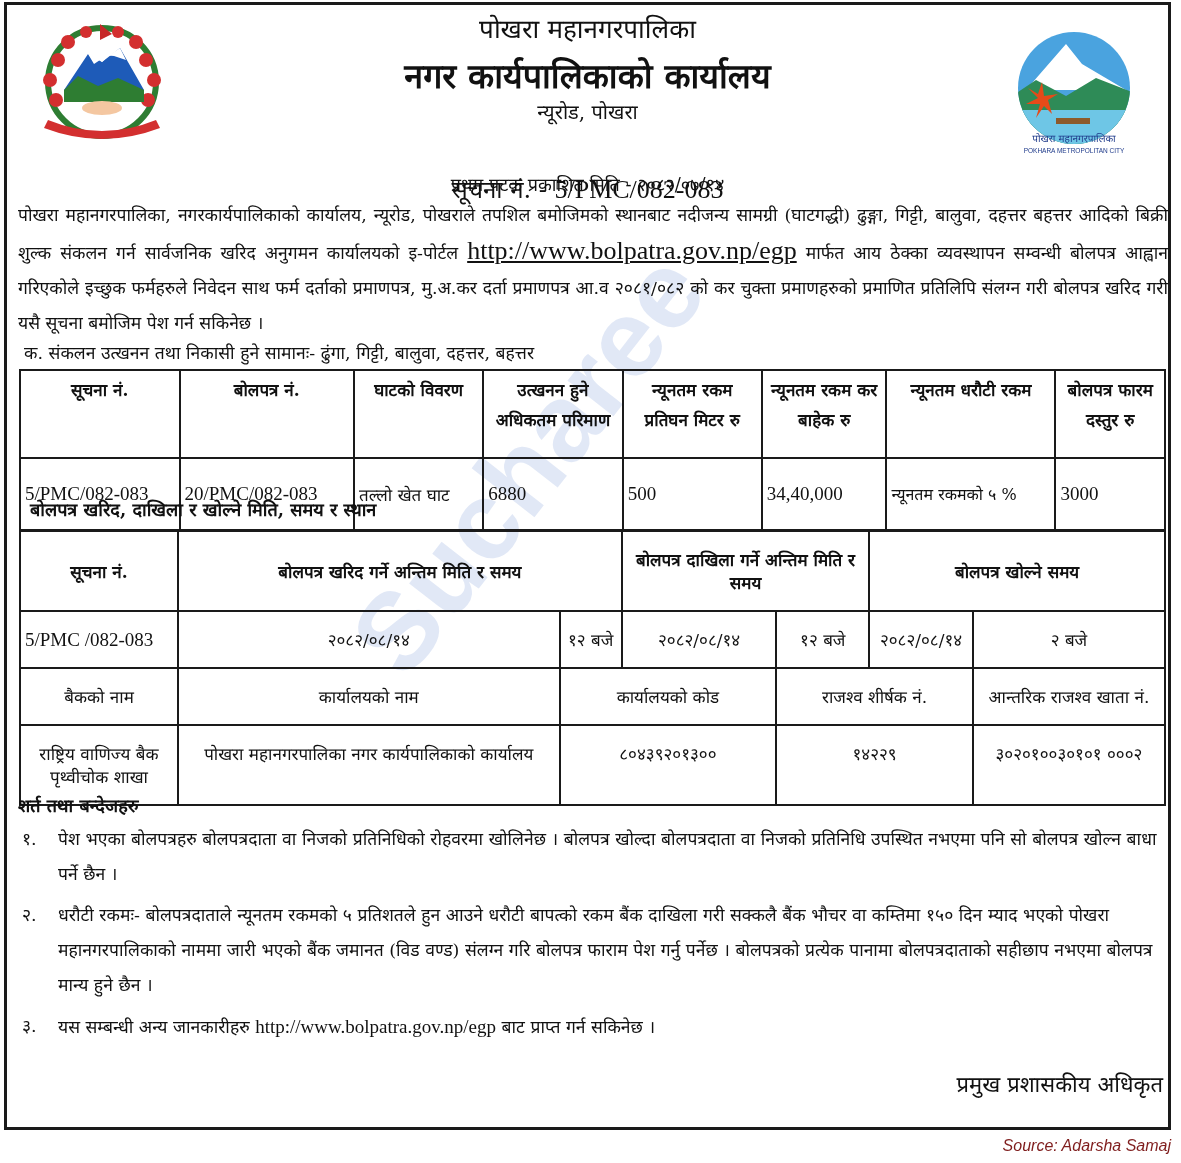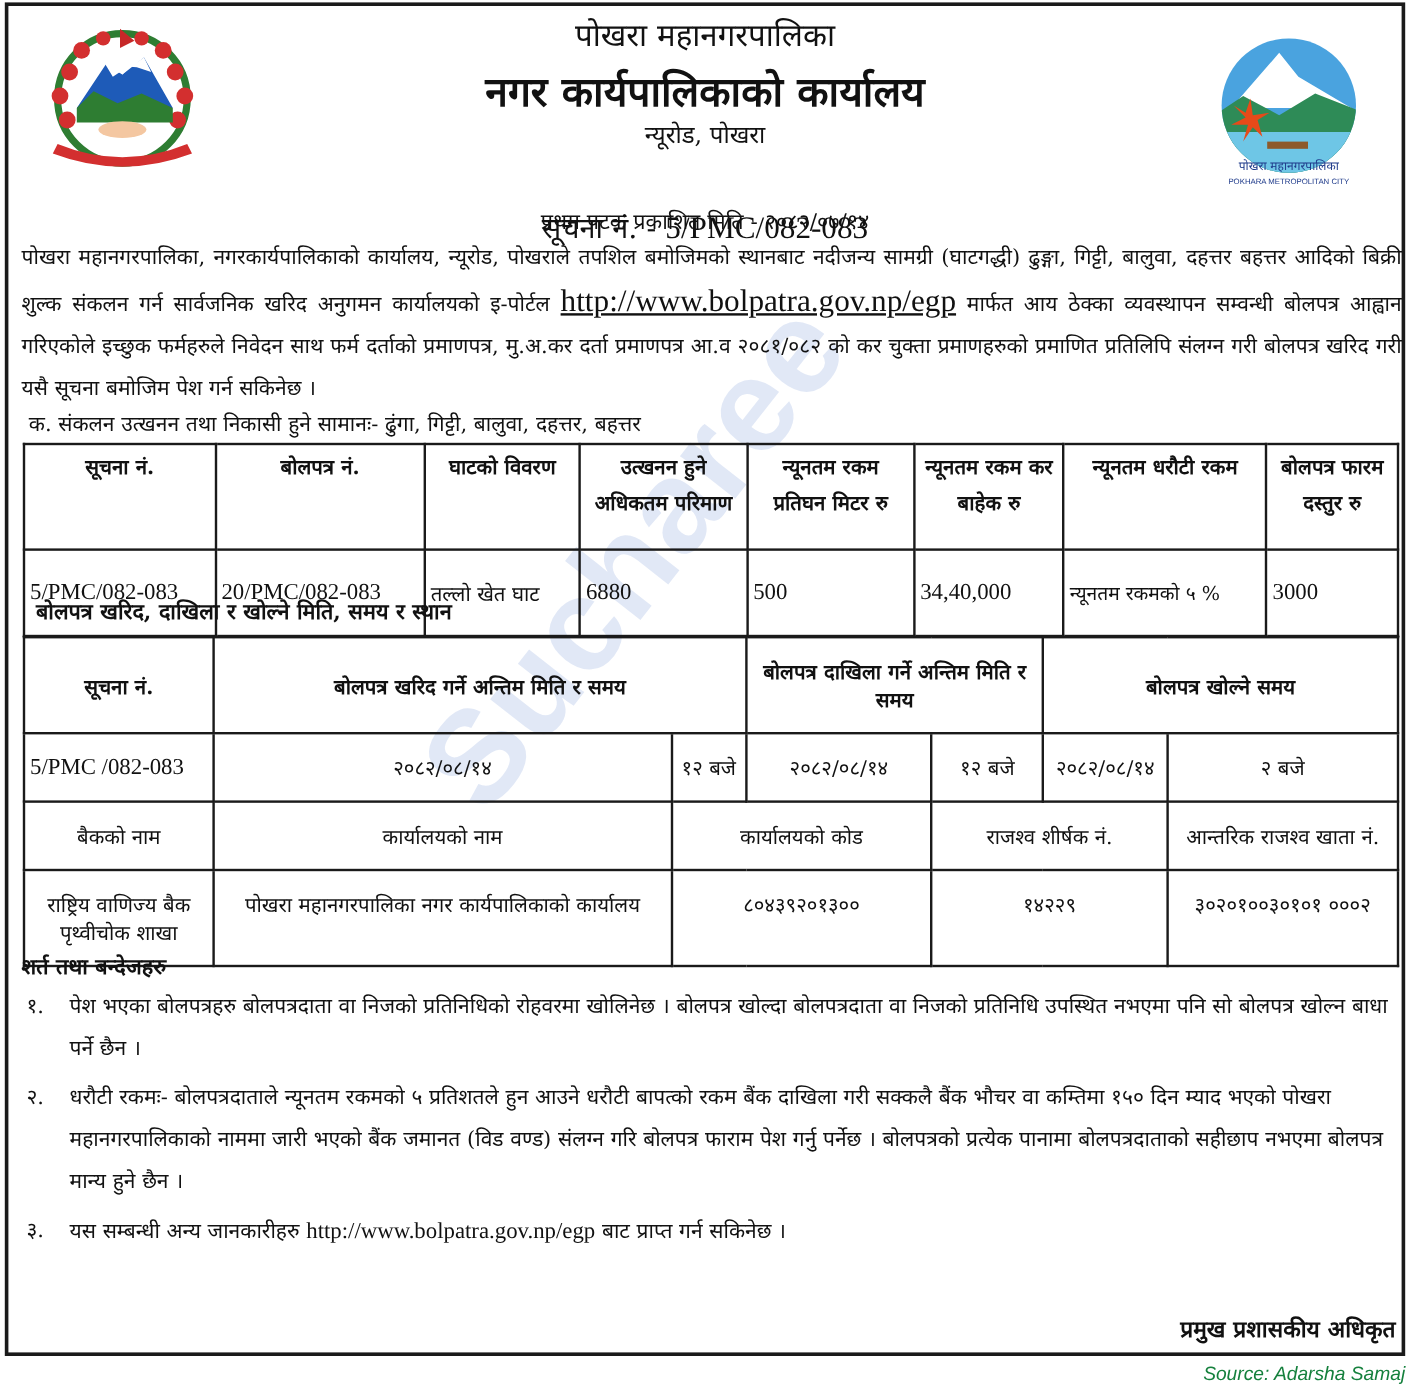--- a/index.html
+++ b/index.html
@@ -30,22 +30,22 @@
   .t2 { left:19px; top:530px; width:1147px; }
   .t2 th { text-align:center; font-size:17px; }
   .t2 td { text-align:center; font-size:17px; }
   .t2 .lat { font-family:"Liberation Serif",serif; font-size:19px; text-align:left; }
   .sec3 { position:absolute; left:18px; top:793px; font-size:18px; font-weight:bold; }
   .terms { position:absolute; left:18px; top:822px; width:1150px; font-size:17.5px; line-height:35px; }
   .term { position:relative; padding-left:40px; margin-bottom:6px; }
   .term .num { position:absolute; left:4px; top:0; }
   .more { padding-left:40px; }
   .more .en { font-family:"Liberation Serif",serif; font-size:19px; }
-  .sign { position:absolute; right:18px; top:1094px; font-size:19px; font-weight:bold; }
-  .source { position:absolute; right:10px; top:1137px; font-family:"Liberation Sans",sans-serif; font-style:italic; font-size:16px; color:#15803d;margin-left:24px; }
+  .sign { position:absolute; right:18px; top:1068px; font-size:22px; font-weight:normal; }
+  .source { position:absolute; right:10px; top:1137px; font-family:"Liberation Sans",sans-serif; font-style:italic; font-size:16px; color:#7f1d1d;margin-left:24px; }
   .wm { position:absolute; pointer-events:none; font-family:"Liberation Sans",sans-serif; font-weight:bold;
         color:rgba(70,110,200,0.16); font-size:110px; transform:rotate(-52deg); left:280px; top:400px; }
 </style>
 </head>
 <body>
 
 <div class="frame"></div>
 
 <svg class="emblem-left" viewBox="0 0 148 128">
   <circle cx="74" cy="62" r="54" fill="none" stroke="#2e7d32" stroke-width="6"></circle>

